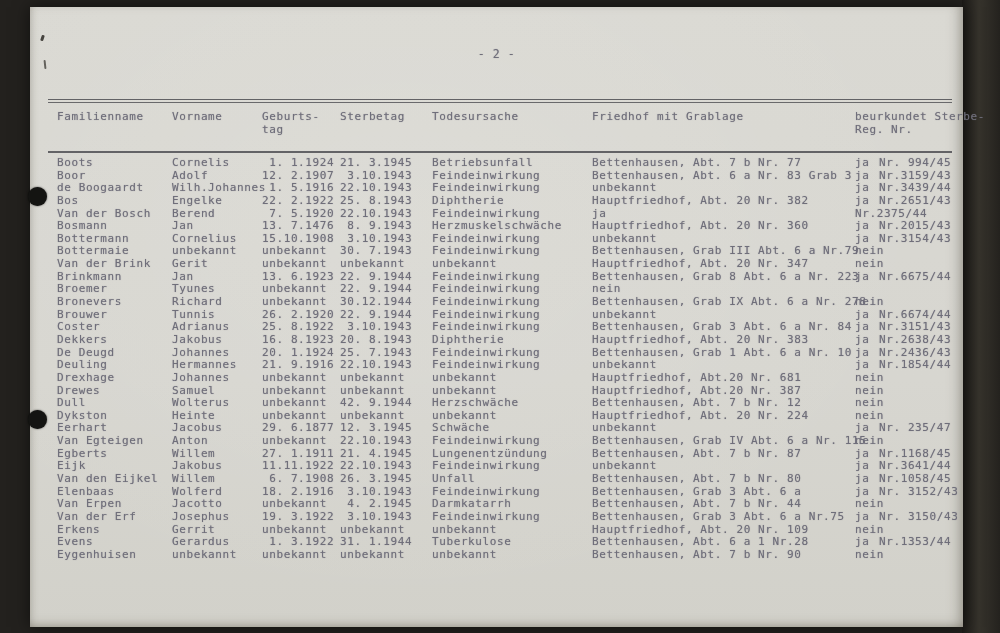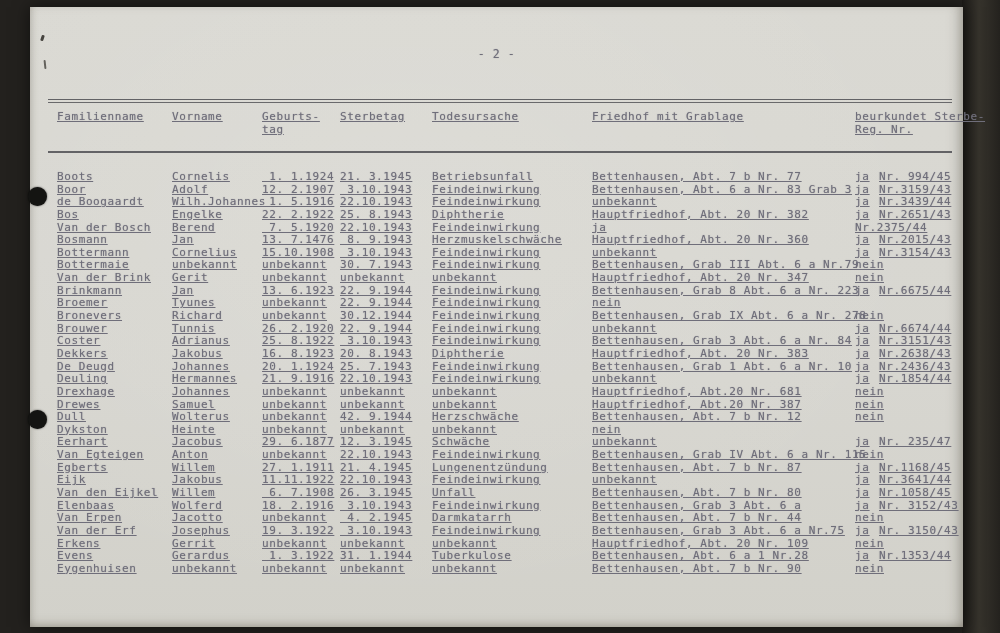--- a/index.html
+++ b/index.html
@@ -33,24 +33,23 @@
     position:absolute;top:41px;left:0;width:100%;text-align:center;
     font-size:11.5px;
   }
   .rule{position:absolute;left:18px;width:904px;}
   .rule-double{top:92px;height:2.4px;border-top:1.4px solid rgba(78,78,82,0.85);border-bottom:1.4px solid rgba(78,78,82,0.8);}
   .rule-single{top:144px;height:0;border-top:2px solid rgba(78,78,82,0.85);}
   .hdr-row,.t-row{
     display:grid;
     grid-template-columns:115px 90px 78px 92px 160px 263px 24px 1fr;
     align-items:start;
-    text-decoration:underline;
   }
   .hdr-wrap{position:absolute;left:27px;top:104px;width:895px;}
-  .rows-wrap{position:absolute;left:27px;top:164px;width:895px;}
+  .rows-wrap{position:absolute;left:27px;top:150px;width:895px;}
   .t-row{height:12.65px;}
   .cell{white-space:pre;overflow:visible;}
   .hole{
     position:absolute;width:19px;height:19px;border-radius:50%;
     background:#141412;box-shadow:0 0 2px rgba(0,0,0,0.7);
   }
   .hole-top{left:-2px;top:180px;}
   .hole-bottom{left:-2px;top:403px;}
   .pencil-mark{position:absolute;background:#46443f;border-radius:1px;}
   .mark-1{left:11px;top:28px;width:3px;height:6px;transform:rotate(18deg);}
@@ -260,20 +259,21 @@
     <div class="cell">Herzschwäche</div>
     <div class="cell">Bettenhausen, Abt. 7 b Nr. 12</div>
     <div class="cell">nein</div>
     <div class="cell"></div>
   </div><div class="t-row">
     <div class="cell">Dykston</div>
     <div class="cell">Heinte</div>
     <div class="cell">unbekannt</div>
     <div class="cell">unbekannt</div>
     <div class="cell">unbekannt</div>
+    <div class="cell">Hauptfriedhof, Abt. 20 Nr. 224</div>
     <div class="cell">nein</div>
     <div class="cell"></div>
   </div><div class="t-row">
     <div class="cell">Eerhart</div>
     <div class="cell">Jacobus</div>
     <div class="cell">29. 6.1877</div>
     <div class="cell">12. 3.1945</div>
     <div class="cell">Schwäche</div>
     <div class="cell">unbekannt</div>
     <div class="cell">ja</div>

